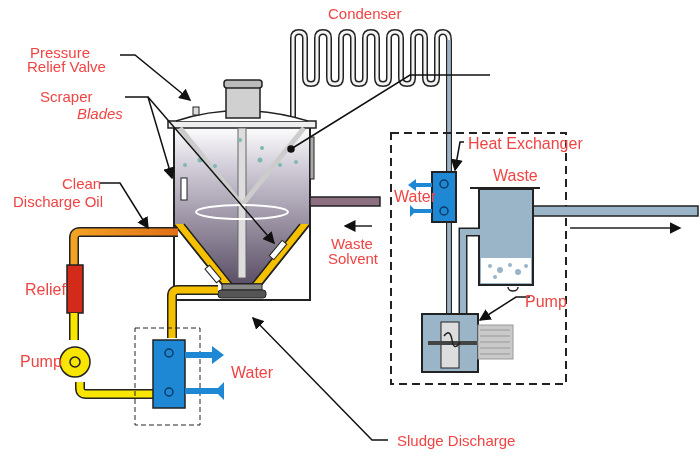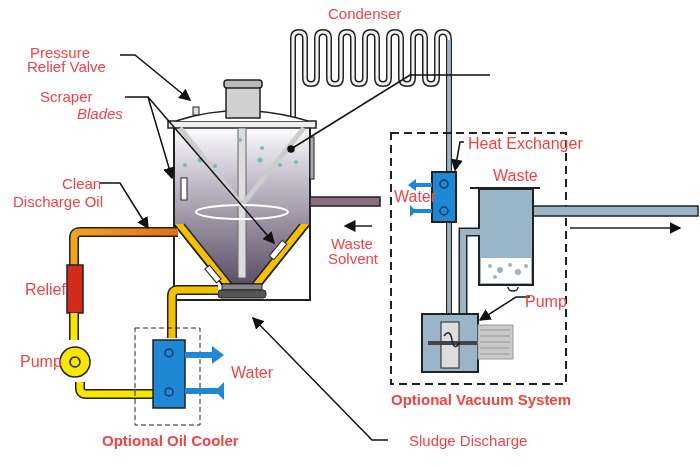--- a/index.html
+++ b/index.html
@@ -171,16 +171,14 @@
 <div class="lbl right" style="left:13px;top:193px;">Discharge Oil</div>
 <div class="lbl sm" style="left:468px;top:137px;">Heat Exchanger</div>
 <div class="lbl sm" style="left:394px;top:190px;">Water</div>
 <div class="lbl sm" style="left:493px;top:169px;">Waste</div>
 <div class="lbl" style="left:331px;top:235px;">Waste</div>
 <div class="lbl" style="left:328px;top:250px;">Solvent</div>
 <div class="lbl sm" style="left:25px;top:283px;">Relief</div>
 <div class="lbl sm" style="left:20px;top:355px;">Pump</div>
 <div class="lbl sm" style="left:525px;top:295px;">Pump</div>
 <div class="lbl sm" style="left:231px;top:366px;">Water</div>
-<div class="lbl bold" style="left:391px;top:391px;">Optional Vacuum System</div>
-<div class="lbl bold" style="left:102px;top:432px;">Optional Oil Cooler</div>
-<div class="lbl" style="left:397px;top:432px;margin-left:12px;">Sludge Discharge</div>
+<div class="lbl" style="left:397px;top:432px;">Sludge Discharge</div>
 </div>
 
 </body></html>

